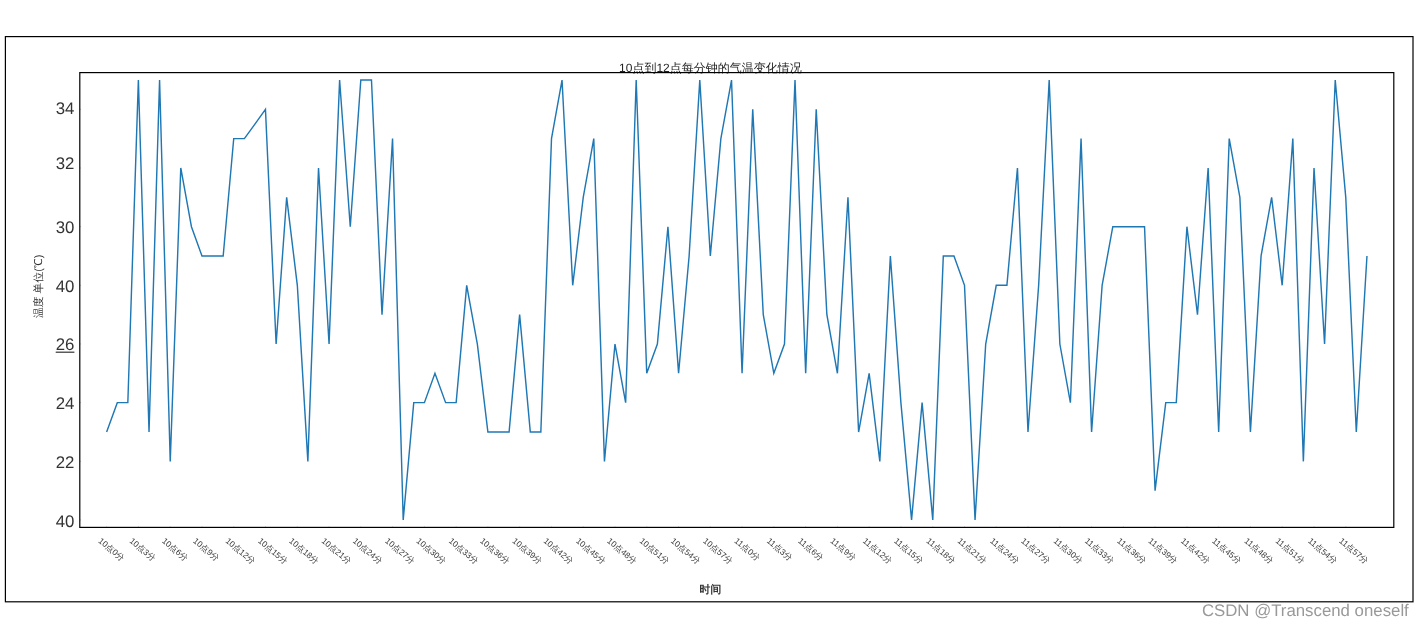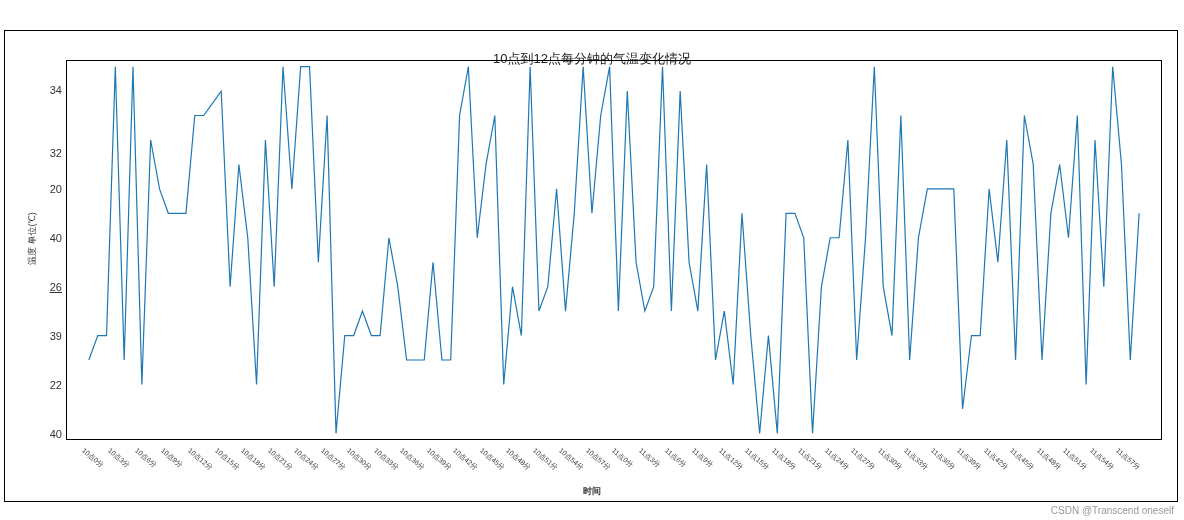--- a/index.html
+++ b/index.html
@@ -19,21 +19,21 @@
     width: 1174px;
     height: 472px;
     border: 1px solid #000;
     box-sizing: border-box;
   }
   .title {
     position: absolute;
     top: 50px;
     left: 50%;
     transform: translateX(-50%);
-    font-size: 13px;
+    font-size: 10px;
     color: #222;
   }
   .ylabel {
     position: absolute;
     left: 26px;
     top: 265px;
     transform: rotate(-90deg);
     transform-origin: left top;
     font-size: 9px;
     color: #333;
@@ -59,37 +59,37 @@
   svg.plot {
     position: absolute;
     left: 0;
     top: 0;
     width: 100%;
     height: 100%;
   }
   .ytick {
     position: absolute;
     right: 1122px;
-    font-size: 11px;
+    font-size: 14px;
     color: #333;
     transform: translateY(-50%);
   }
   .xtick {
     position: absolute;
     font-size: 7px;
     color: #333;
     transform-origin: left top;
     transform: rotate(40deg);
     white-space: nowrap;
   }
   .watermark {
     position: absolute;
     right: 10px;
     bottom: 4px;
-    font-size: 10px;
+    font-size: 14px;
     color: #999;
     text-align: center;
   }
 </style>
 </head>
 <body>
 
 <div class="frame"></div>
 
 <div class="title">10点到12点每分钟的气温变化情况</div>
@@ -146,25 +146,25 @@
       <line x1="976.8215126050418" x2="976.8215126050418" y1="380" y2="384" stroke="#000" stroke-width="0.7"></line>
       <line x1="1003.3465546218486" x2="1003.3465546218486" y1="380" y2="384" stroke="#000" stroke-width="0.7"></line>
       <line x1="1029.8715966386553" x2="1029.8715966386553" y1="380" y2="384" stroke="#000" stroke-width="0.7"></line>
       <line x1="1056.396638655462" x2="1056.396638655462" y1="380" y2="384" stroke="#000" stroke-width="0.7"></line>
     </svg>
 </div>
 
 <div id="yticks-container">
     <div class="ytick" style="top: 434.3px;">40</div>
     <div class="ytick" style="top: 385.153px;">22</div>
-    <div class="ytick" style="top: 336.007px;">39</div>
+    <div class="ytick" style="top: 336.007px;">24</div>
     <div class="ytick" style="top: 286.86px; text-decoration: underline;">26</div>
     <div class="ytick" style="top: 237.713px;">40</div>
-    <div class="ytick" style="top: 188.567px;">20</div>
-    <div class="ytick" style="top: 153px; padding-left: 39px;">32</div>
+    <div class="ytick" style="top: 188.567px;">30</div>
+    <div class="ytick" style="top: 136px; padding-left: 39px;">32</div>
     <div class="ytick" style="top: 90.2733px;">34</div>
   </div>
 <div id="xticks-container">
     <div class="xtick" style="left: 85.92px; top: 446px;">10点0分</div>
     <div class="xtick" style="left: 112.445px; top: 446px;">10点3分</div>
     <div class="xtick" style="left: 138.97px; top: 446px;">10点6分</div>
     <div class="xtick" style="left: 165.495px; top: 446px;">10点9分</div>
     <div class="xtick" style="left: 192.02px; top: 446px;">10点12分</div>
     <div class="xtick" style="left: 218.545px; top: 446px;">10点15分</div>
     <div class="xtick" style="left: 245.07px; top: 446px;">10点18分</div>

